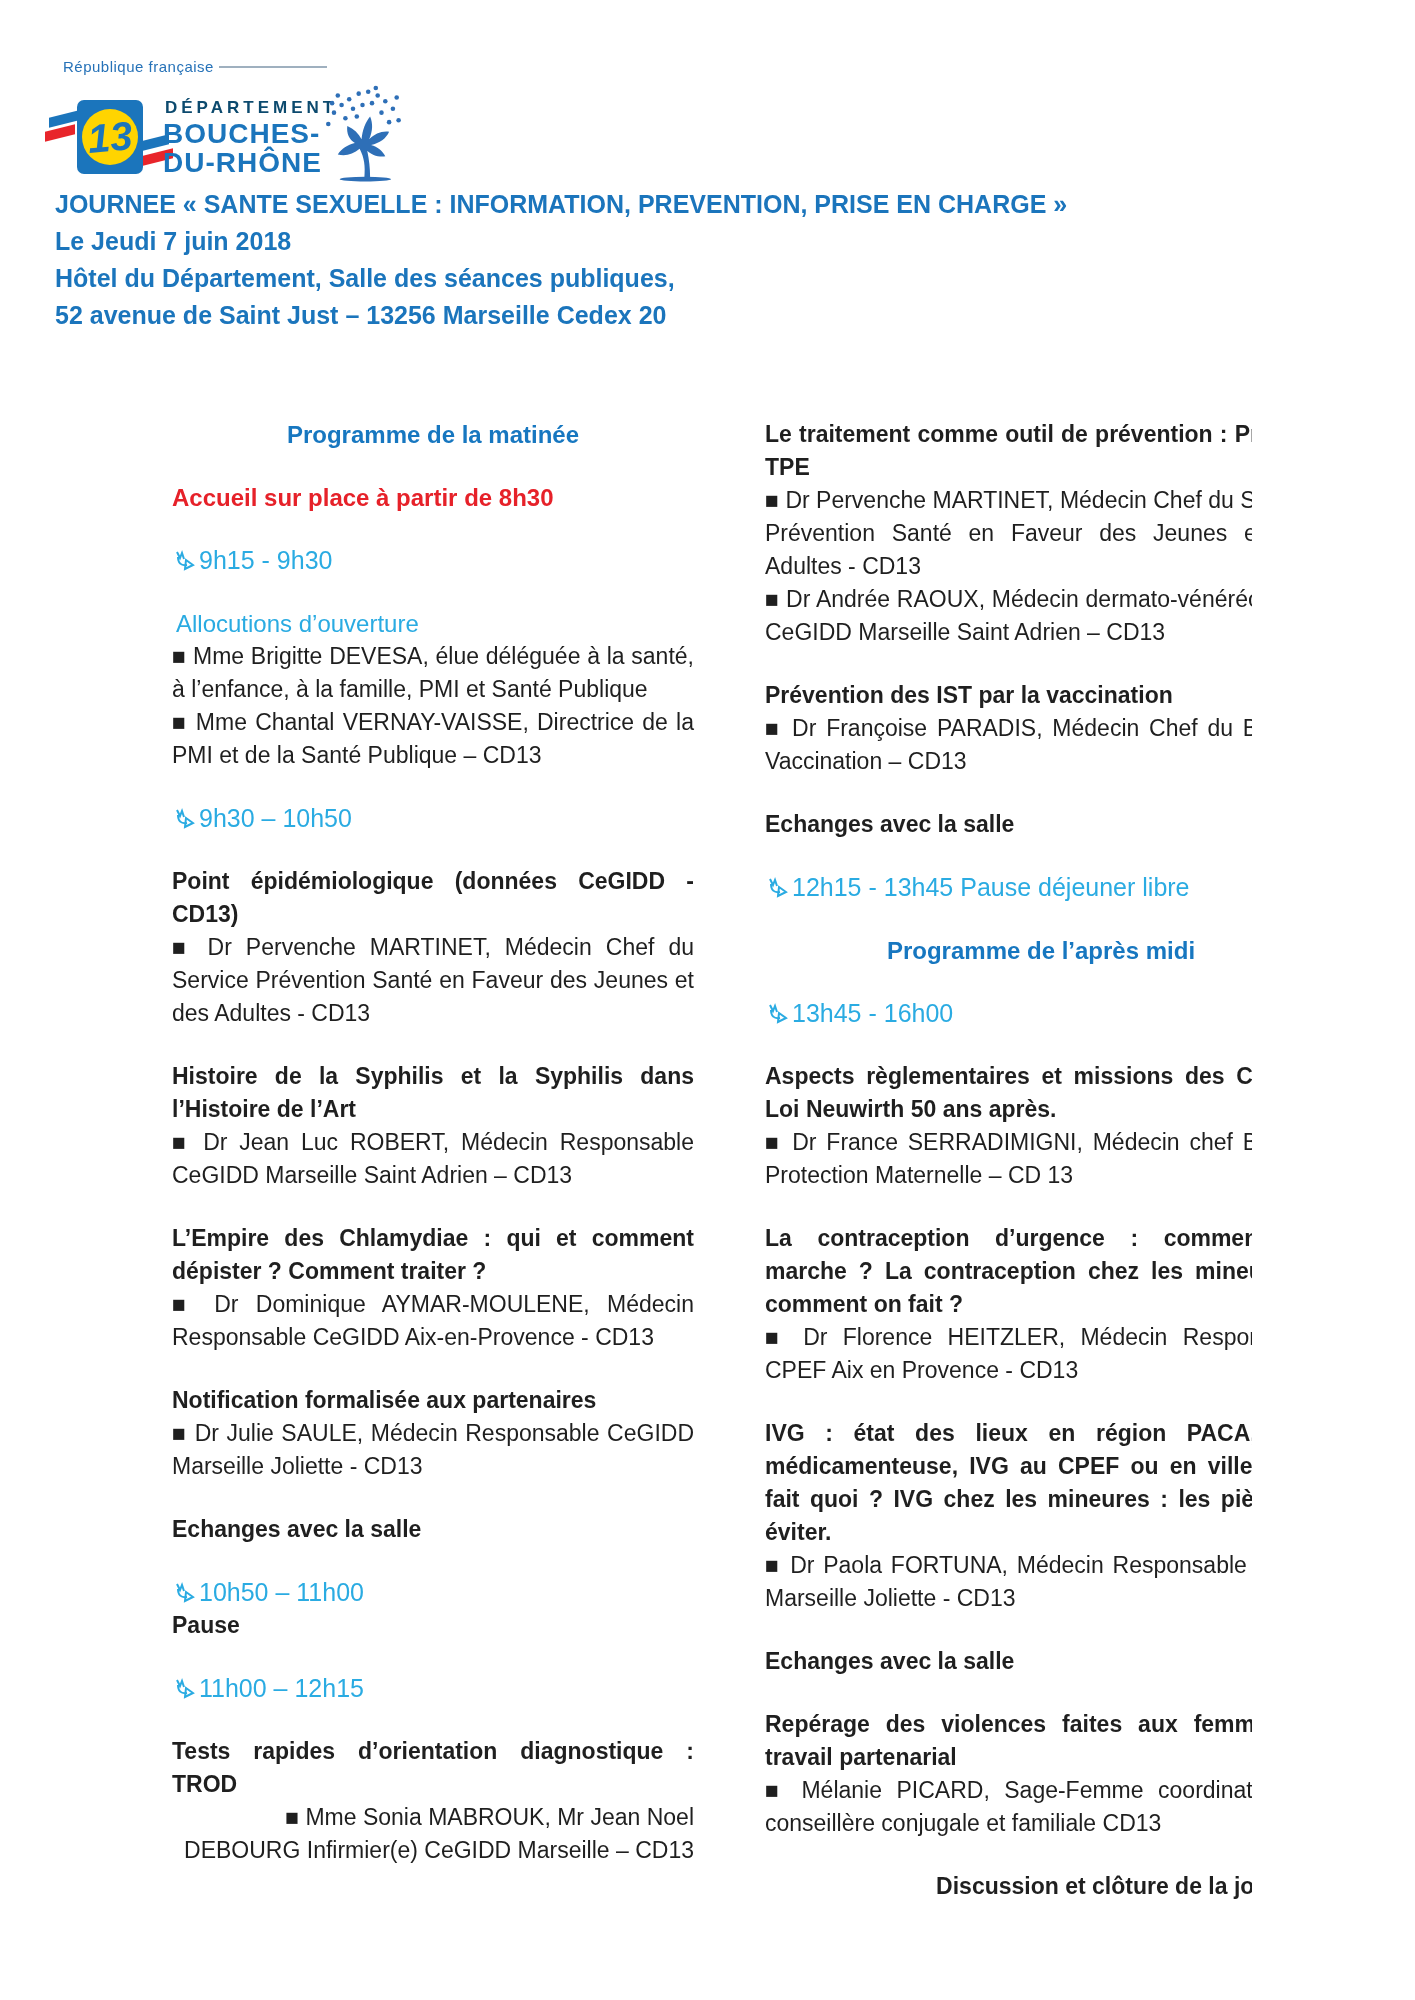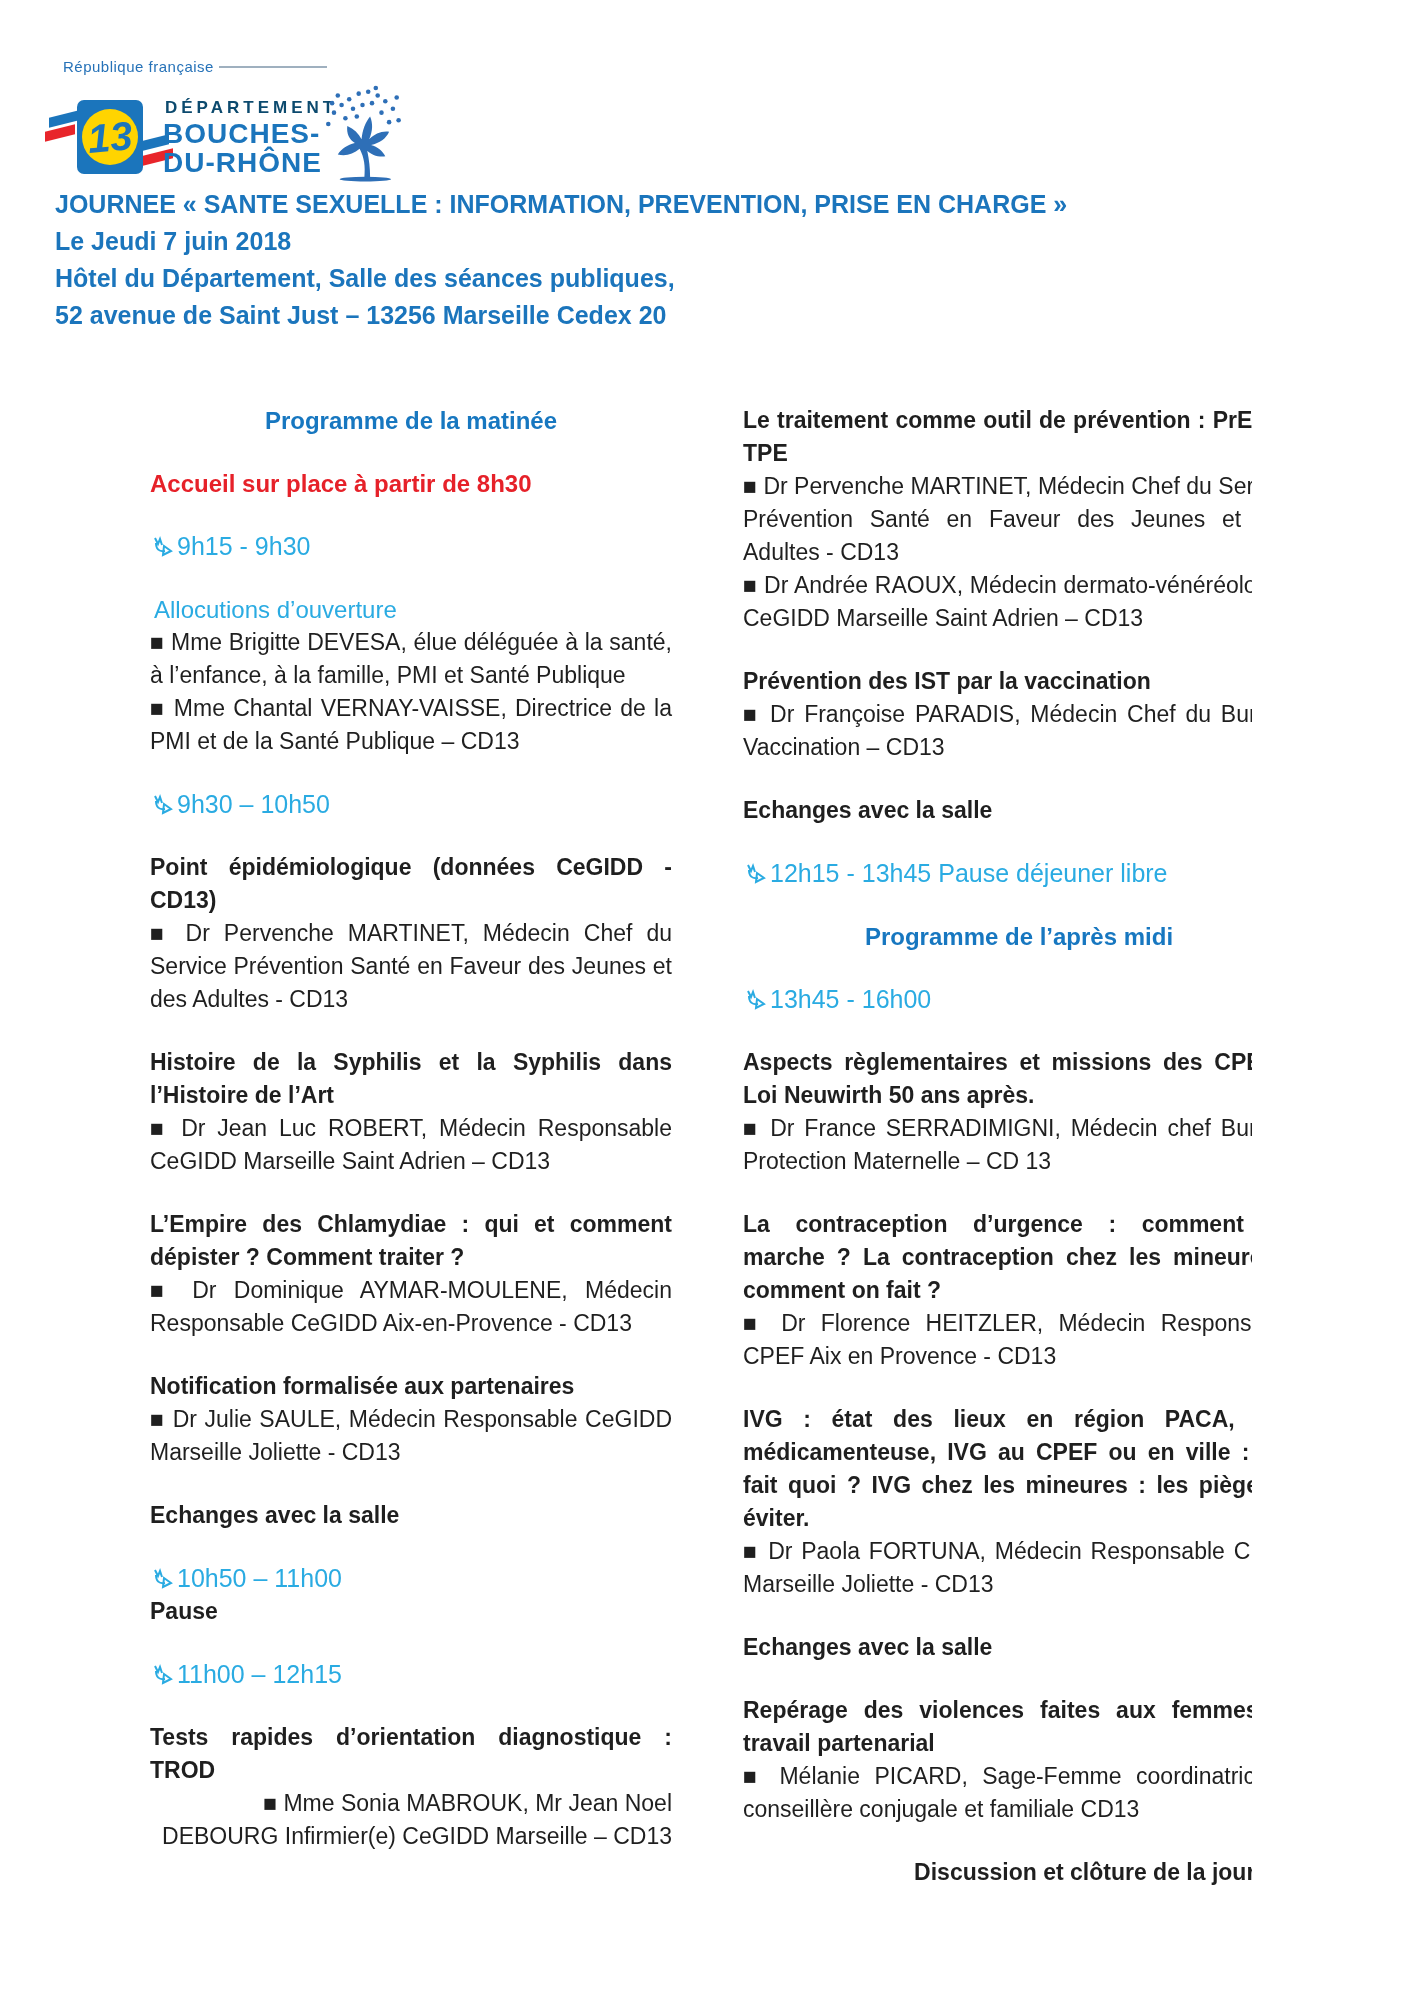--- a/index.html
+++ b/index.html
@@ -21,21 +21,21 @@
   .bou{position:absolute;left:106px;top:60px;font-size:28px;font-weight:800;color:#1b75bc;letter-spacing:1px;}
   .rho{position:absolute;left:106px;top:89px;font-size:28px;font-weight:800;color:#1b75bc;letter-spacing:1px;}
   .tree{position:absolute;left:258px;top:26px;width:95px;height:100px;}
 
   
   .titleblock{position:absolute;left:55px;top:186px;width:1200px;text-align:left;
               color:#1b75bc;font-weight:bold;font-size:25px;line-height:37px;}
   .titleblock p{margin:0;}
 
   
-  .col{position:absolute;top:404px;font-size:23px;line-height:33px;}
+  .col{position:absolute;top:418px;font-size:23px;line-height:33px;margin-left:22px;}
   .col-left{left:150px;width:522px;}
   .col-right{left:743px;width:552px;}
   .sec-head{text-align:center;color:#1777c0;font-weight:bold;font-size:24px;margin:0 0 30px 0;}
   .red-line{color:#e62129;font-weight:bold;font-size:24px;margin:0 0 30px 0;}
   .time{color:#2aabe2;font-size:25px;margin:0 0 30px 0;display:flex;align-items:center;gap:3px;}
   .time.tight{margin-bottom:0;}
   .ti{width:24px;height:22px;flex:0 0 auto;}
   .sub-blue{color:#2aabe2;font-size:24px;margin:0;padding-left:4px;}
   .t-title{font-weight:bold;text-align:justify;margin:0;}
   .speaker{text-align:justify;margin:0 0 30px 0;}

